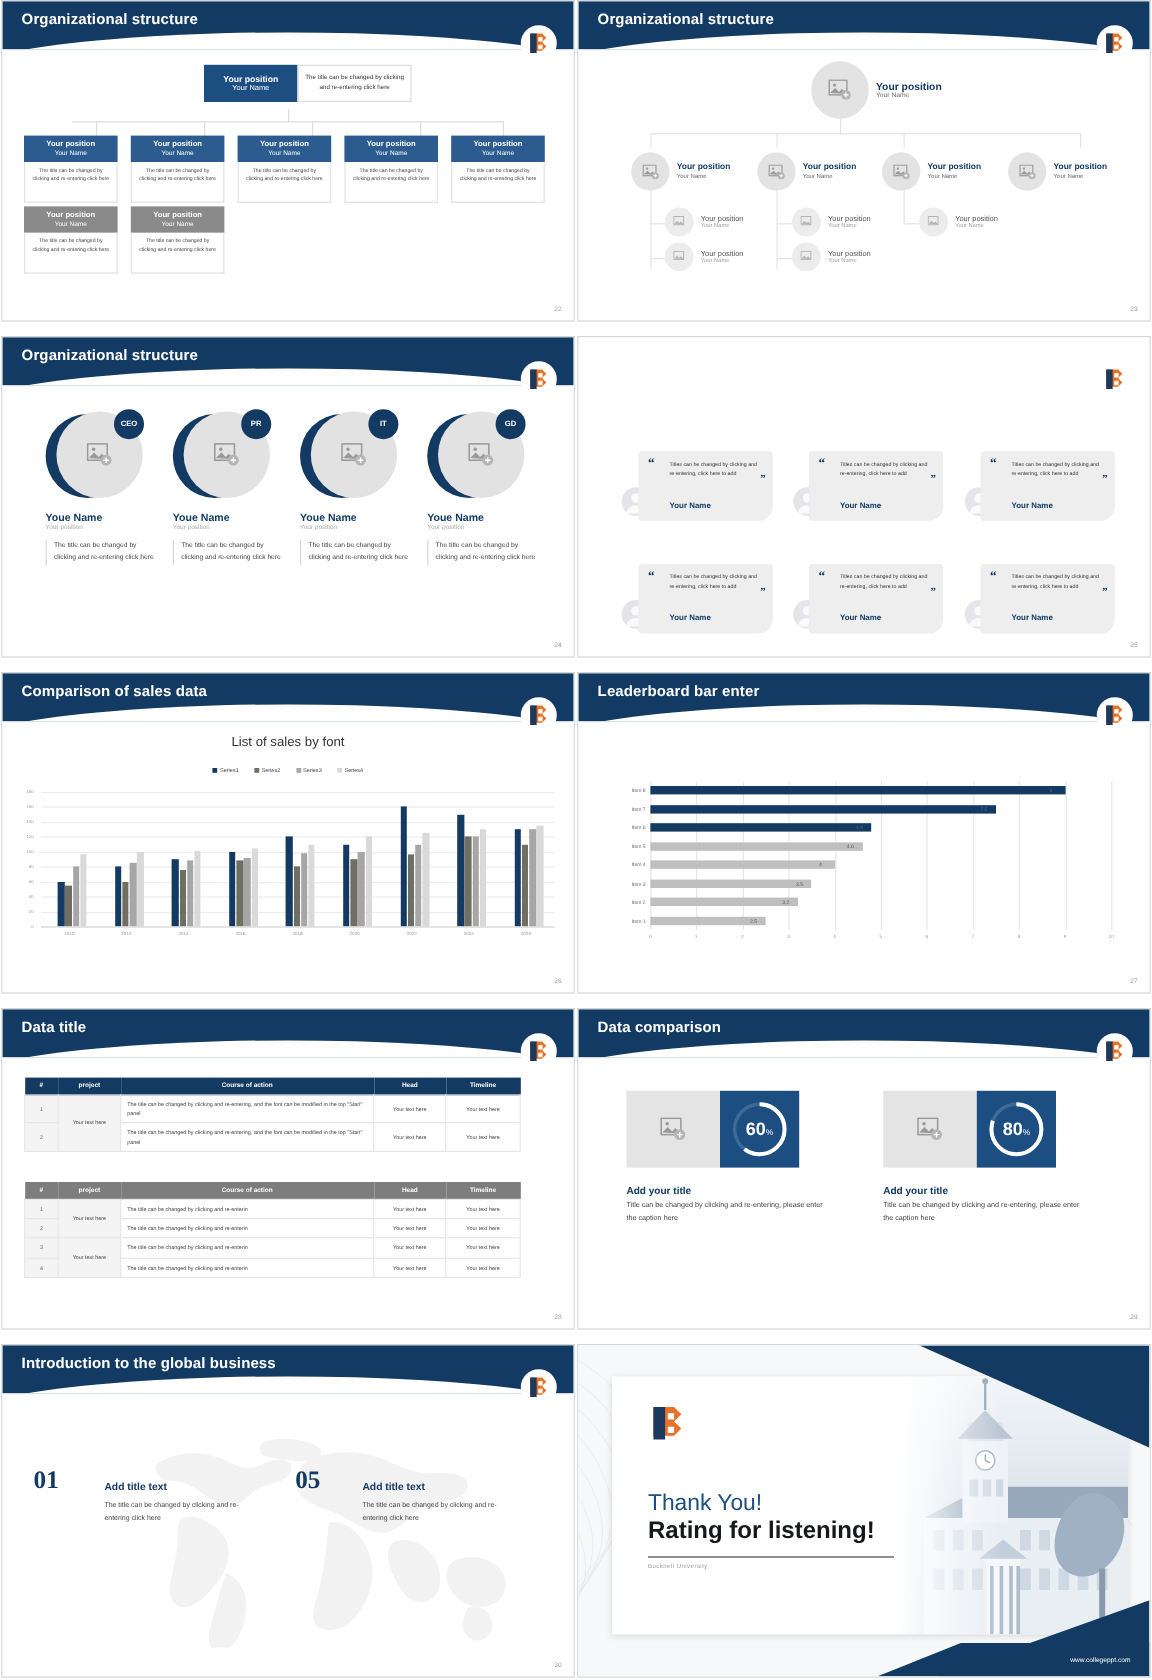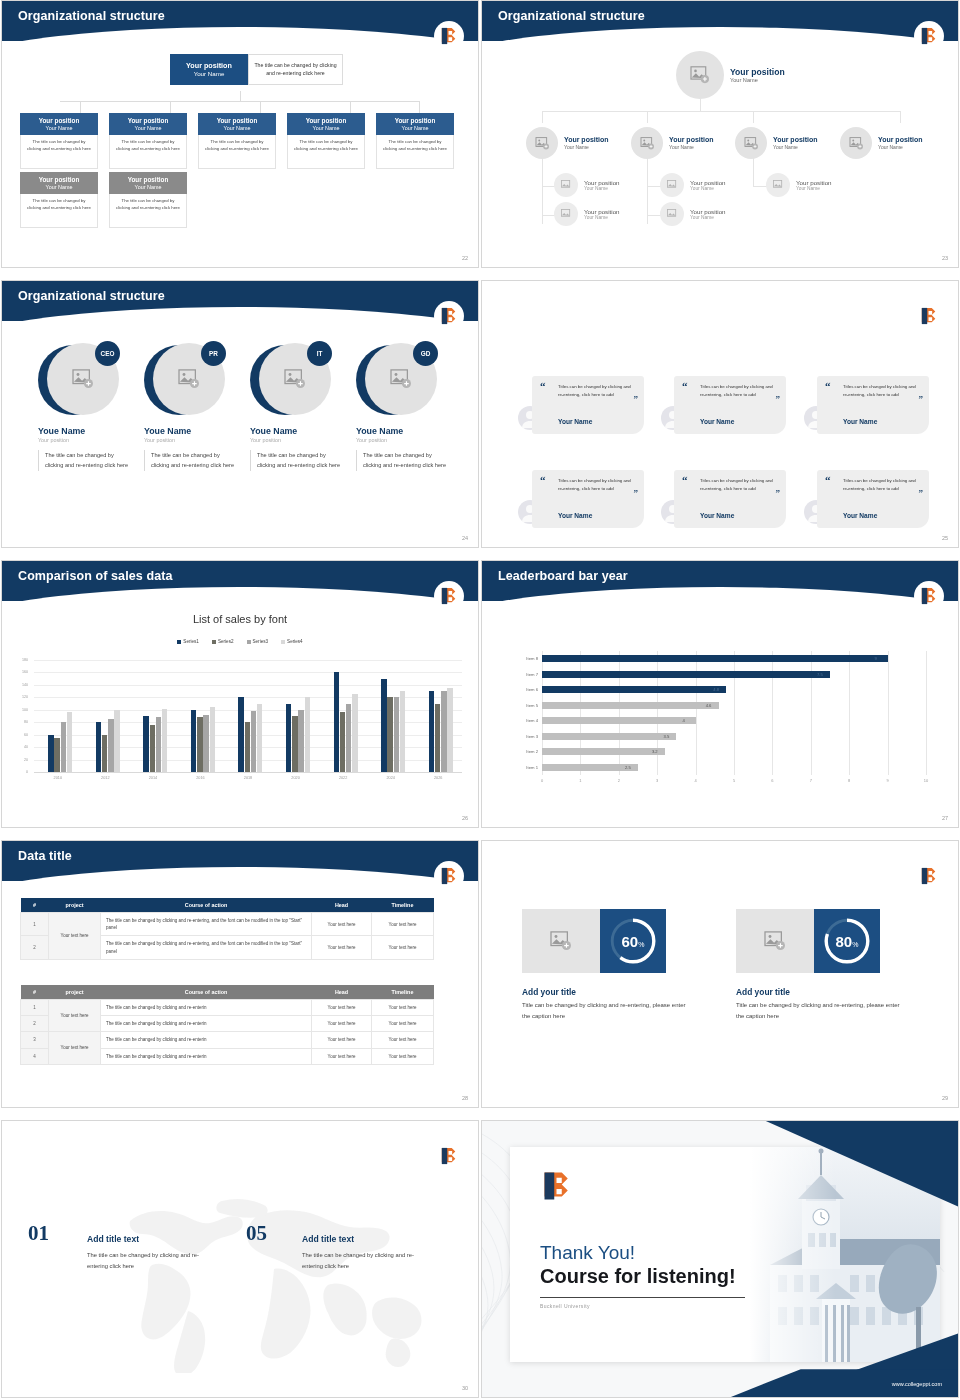--- a/index.html
+++ b/index.html
@@ -680,21 +680,21 @@
         <div class="bar" style="left: 427.111px; top: 35.1111px; width: 5.4px; height: 80.8889px; background: rgb(166, 166, 166);"></div>
         <div class="bar" style="left: 433.311px; top: 32px; width: 5.4px; height: 84px; background: rgb(217, 217, 217);"></div>
         <div class="xlab" style="left: 400.444px; top: 120px; width: 47.5556px;">2026</div>
         <div class="gl" style="left: 20px; top: 116px; width: 428px; background: rgb(217, 217, 217);"></div>
       </div>
   <div class="pgno">26</div>
 </div>
 
 <div class="slide">
   <div class="hdr">
-    <div class="hdr-title">Leaderboard bar year</div>
+    <div class="hdr-title">Leaderboard bar enter</div>
   </div>
   <div class="badge">
     <svg class="blogo" viewBox="0 0 40 44">
           <path d="M4 4h14l8 0 8 8-8 8 8 8-8 8H4z" fill="#E8712A"></path>
           <path d="M4 4h12v36H4z" fill="#1C3A5E"></path>
           <path d="M19 11h8v8h-8zM19 25h8v8h-8z" fill="#fff"></path>
         </svg>
   </div>
   <div class="plot" id="hplot" style="left:30px; top:90px; width:420px; height:140px;">
         <div class="vgl" style="left: 30px; top: 0px; height: 124px;"></div>
@@ -820,20 +820,23 @@
       <td>The title can be changed by clicking and re-enterin</td>
       <td class="hd">Your text here</td>
       <td class="tl">Your text here</td>
     </tr>
   </tbody>
       </table>
   <div class="pgno">28</div>
 </div>
 
 <div class="slide">
+  <div class="hdr">
+    <div class="hdr-title">Data comparison</div>
+  </div>
   <div class="badge">
     <svg class="blogo" viewBox="0 0 40 44">
           <path d="M4 4h14l8 0 8 8-8 8 8 8-8 8H4z" fill="#E8712A"></path>
           <path d="M4 4h12v36H4z" fill="#1C3A5E"></path>
           <path d="M19 11h8v8h-8zM19 25h8v8h-8z" fill="#fff"></path>
         </svg>
   </div>
 
   <div class="dpanel" style="left:40px; top:68px;">
     <div class="dimg">
@@ -875,20 +878,23 @@
     </div>
   </div>
   <div class="dtitle" style="left:254px; top:146px;">Add your title</div>
   <div class="dtext" style="left:254px; top:159px;">Title can be changed by clicking and re-entering, please enter the caption here</div>
   <div class="pgno">29</div>
 </div>
 
 <div class="gap"></div>
 
 <div class="slide" style="height:278px;">
+  <div class="hdr">
+    <div class="hdr-title">Introduction to the global business</div>
+  </div>
   <div class="badge">
     <svg class="blogo" viewBox="0 0 40 44">
           <path d="M4 4h14l8 0 8 8-8 8 8 8-8 8H4z" fill="#E8712A"></path>
           <path d="M4 4h12v36H4z" fill="#1C3A5E"></path>
           <path d="M19 11h8v8h-8zM19 25h8v8h-8z" fill="#fff"></path>
         </svg>
   </div>
   <svg style="position:absolute;left:90px;top:52px;width:360px;height:200px;opacity:.55" viewBox="0 0 360 200">
     <g fill="#e8e8e8">
       <path d="M38 48c12-10 30-12 46-8 14 3 22 12 34 10 10-2 18-9 28-6 6 2 6 9 2 13-6 6-16 6-24 10-8 4-12 12-20 14-10 2-20-4-28-10-8-6-16-10-26-10-8 0-14-7-12-13z"></path>
@@ -988,21 +994,21 @@
           <rect x="166" y="160" width="5" height="55" fill="#8a9aaa"></rect>
           <rect x="0" y="0" width="190" height="215" fill="url(#fadeL)"></rect>
         </svg>
       </div>
       <svg style="position:absolute;left:30px;top:22px;width:30px;height:34px;" viewBox="0 0 40 44">
         <path d="M6 4h14l9 0 8 8-8 8 8 8-8 8H6z" fill="#E8712A"></path>
         <path d="M6 4h13v36H6z" fill="#1C3A5E"></path>
         <path d="M22 11h7v7h-7zM22 26h7v7h-7z" fill="#fff"></path>
       </svg>
       <div class="ty-t1">Thank You!</div>
-      <div class="ty-t2">Course for listening!</div>
+      <div class="ty-t2">Rating for listening!</div>
       <div class="ty-rule"></div>
       <div class="ty-sub">Bucknell University</div>
     </div>
     <svg style="position:absolute;inset:0;width:100%;height:100%;" viewBox="0 0 478 278" preserveAspectRatio="none">
       <path d="M478 0 L478 86 L285 0 Z" fill="#123A63"></path>
       <path d="M478 278 L478 214 L300 278 Z" fill="#123A63"></path>
       <path d="M478 278 L250 278 L320 250 L478 250 Z" fill="#123A63"></path>
     </svg>
     <div class="ty-url">www.collegeppt.com</div>
   </div>

